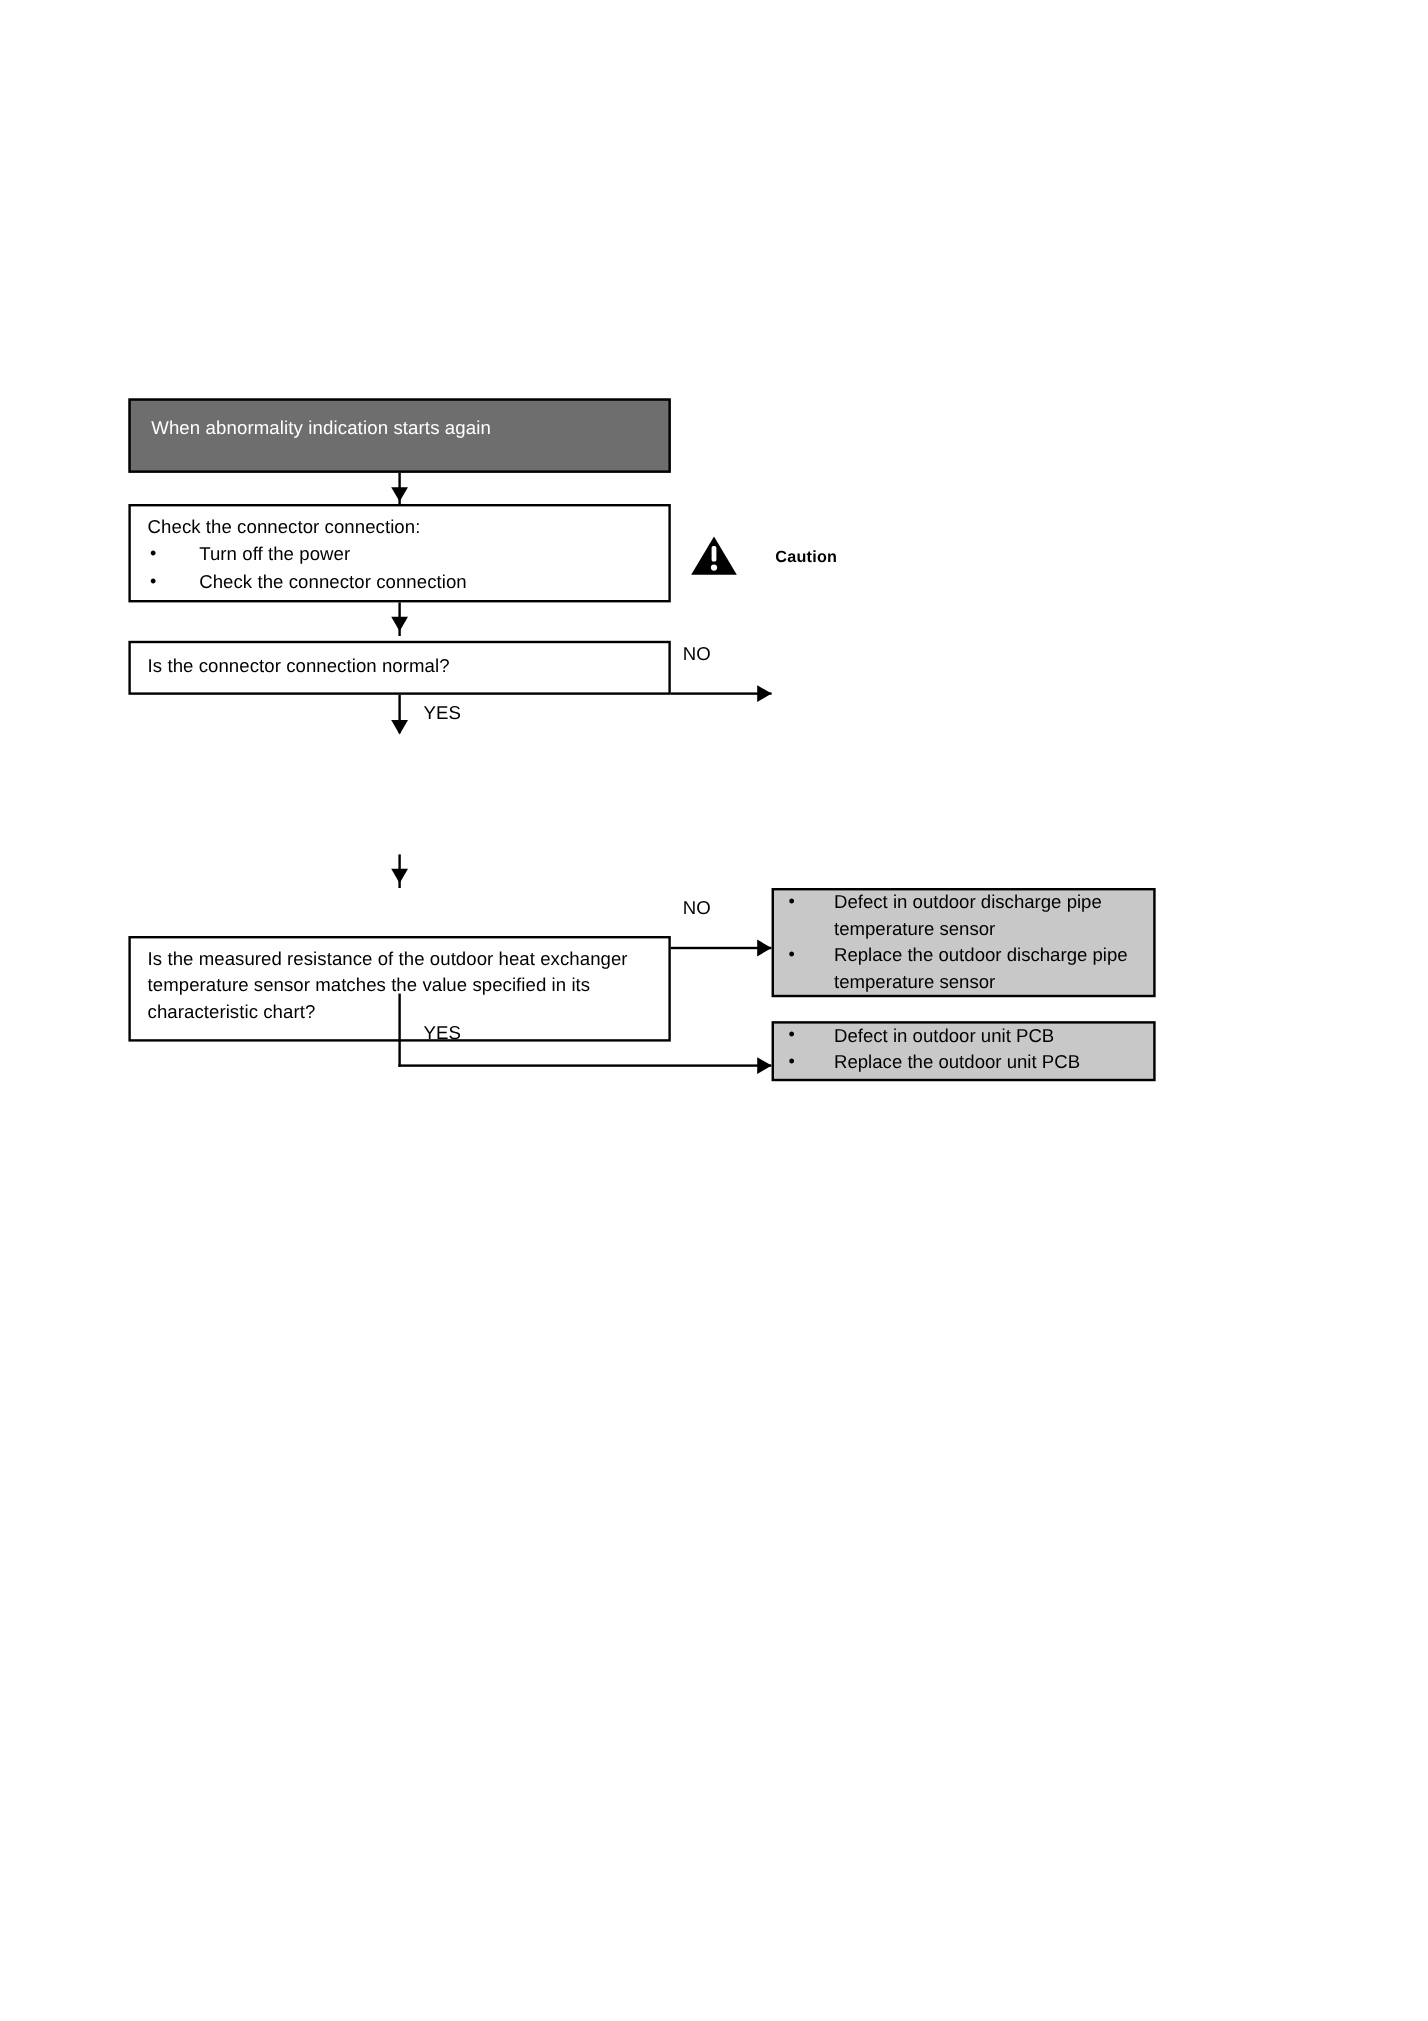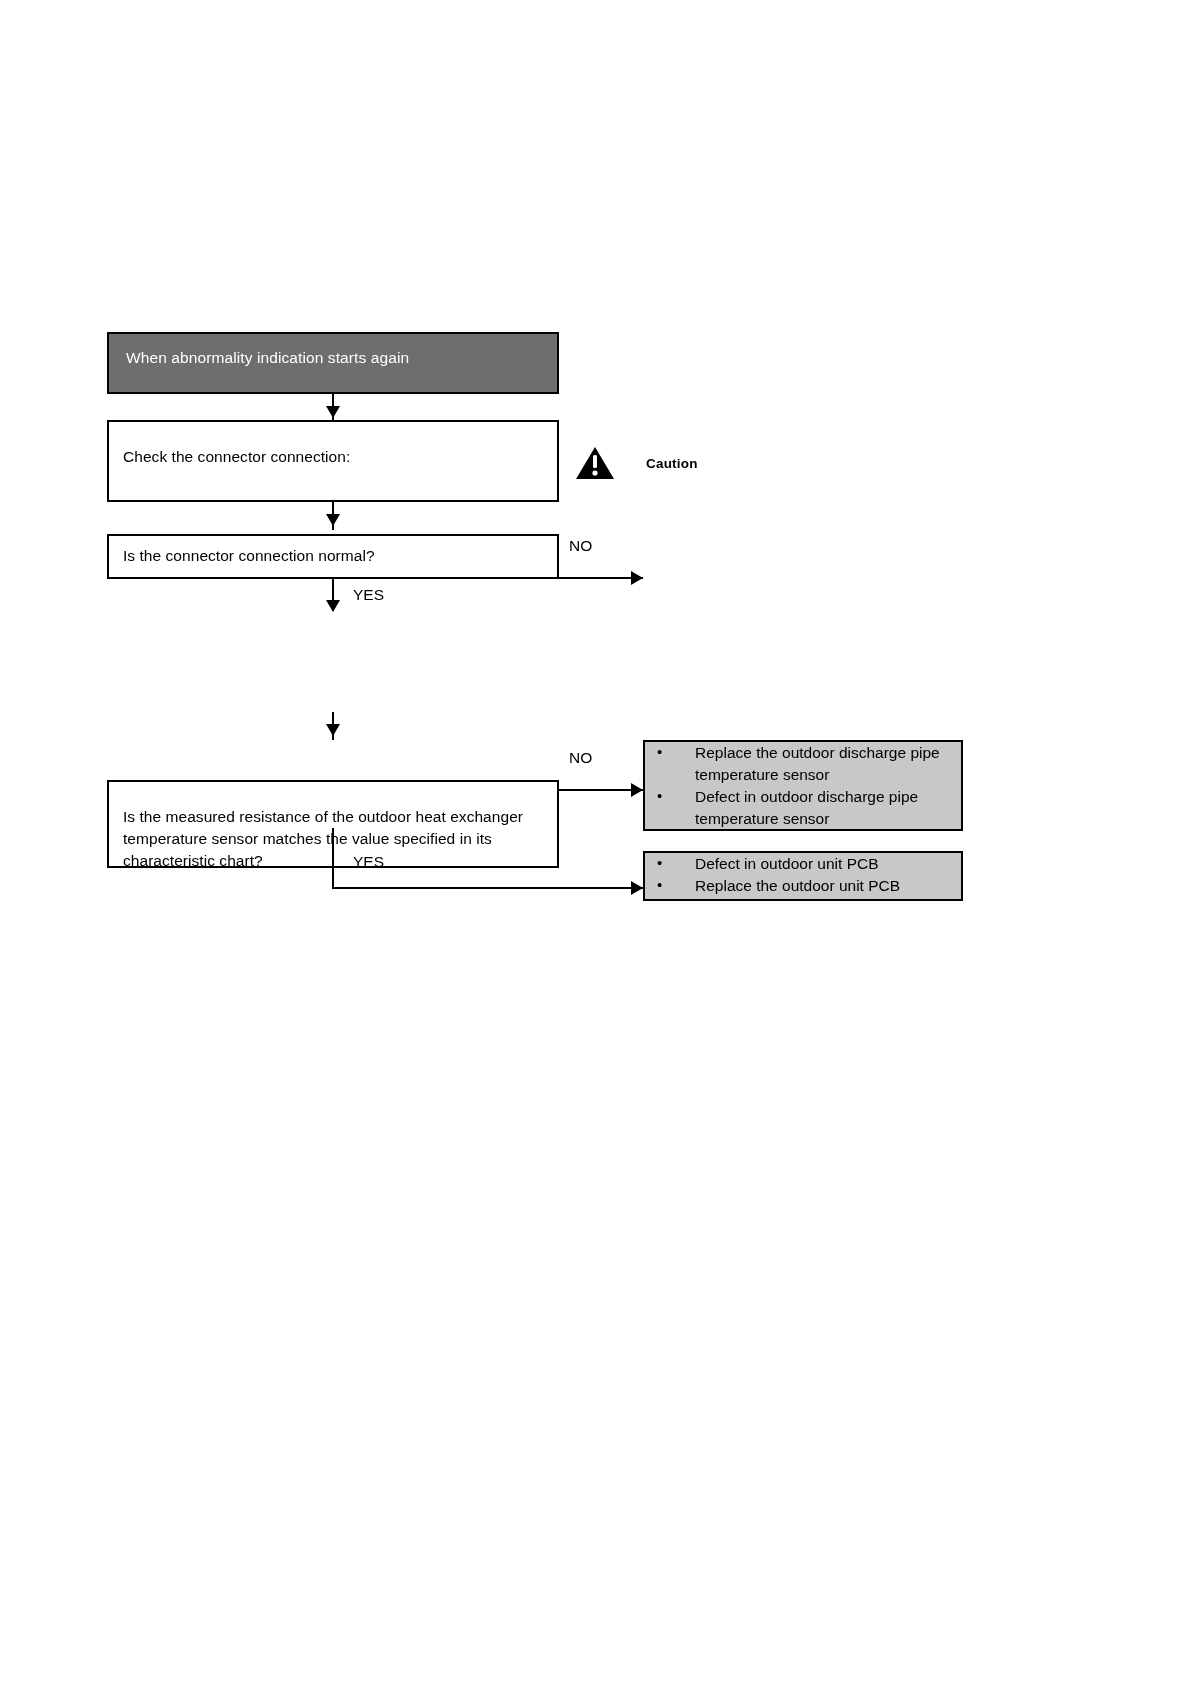--- a/index.html
+++ b/index.html
@@ -44,21 +44,21 @@
   }
 
   .result-node {
     background: #c8c8c8;
     border: 2px solid #000000;
   }
 
   .node-text {
     font-size: 15.5px;
     line-height: 1.42;
-    padding: 24px 14px 0 14px;
+    padding: 7px 14px 0 14px;
     letter-spacing: 0.05px;
   }
   .node-text.tight { padding-top: 9px; }
 
   ul.bullets {
     list-style: none;
     margin: 0;
     padding: 0;
   }
   ul.bullets li {
@@ -148,20 +148,24 @@
   <div class="node header-node" style="left:107px; top:332px; width:452px; height:62px;">
     <div class="title">When abnormality indication starts again</div>
   </div>
 
   <div class="vline" style="left:332px; top:394px; height:26px;"></div>
   <div class="arrow-down" style="left:326px; top:406px;"></div>
 
   <div class="node" style="left:107px; top:420px; width:452px; height:82px;">
     <div class="node-text">
       <div>Check the connector connection:</div>
+      <ul class="bullets">
+        <li>Turn off the power</li>
+        <li>Check the connector connection</li>
+      </ul>
     </div>
   </div>
 
   <div class="caution-icon-box" style="left:575px; top:446px;gap:27px;">
     <svg class="tri" viewBox="0 0 40 34">
       <polygon points="20,1 39,33 1,33" fill="#000000"></polygon>
       <rect x="18" y="9" width="4" height="13" rx="1.6" fill="#ffffff"></rect>
       <circle cx="20" cy="27" r="2.6" fill="#ffffff"></circle>
     </svg>
     <span class="caution-word">Caution</span>
@@ -191,22 +195,22 @@
   <div class="node" style="left:107px; top:780px; width:452px; height:88px;">
     <div class="node-text">Is the measured resistance of the outdoor heat exchanger temperature sensor matches the value specified in its characteristic chart?</div>
   </div>
 
   <div class="hline" style="left:559px; top:789px; width:84px;"></div>
   <div class="arrow-right" style="left:631px; top:783px;"></div>
   <div class="edge-label" style="left:569px; top:750px;">NO</div>
 
   <div class="node result-node" style="left:643px; top:740px; width:320px; height:91px;">
     <ul class="bullets res res-pad">
+      <li>Defect in outdoor discharge pipe temperature sensor</li>
       <li>Replace the outdoor discharge pipe temperature sensor</li>
-      <li>Defect in outdoor discharge pipe temperature sensor</li>
     </ul>
   </div>
 
   <div class="vline" style="left:332px; top:828px; height:61px;"></div>
   <div class="hline" style="left:332px; top:887px; width:311px;"></div>
   <div class="arrow-right" style="left:631px; top:881px;"></div>
   <div class="edge-label" style="left:353px; top:854px;">YES</div>
 
   <div class="node result-node" style="left:643px; top:851px; width:320px; height:50px;">
     <ul class="bullets res res-pad">

